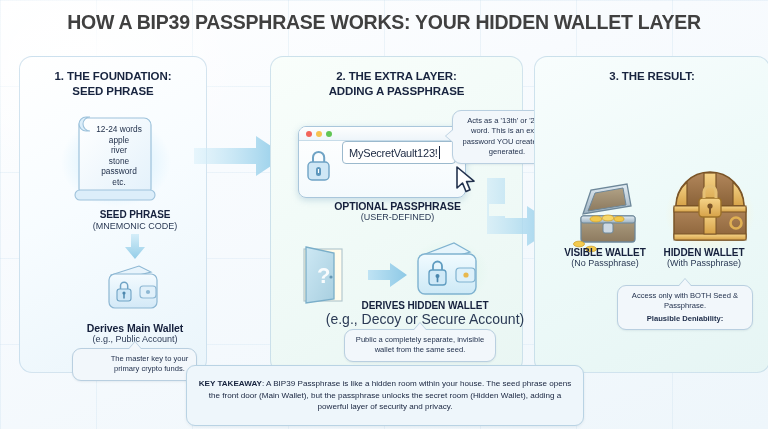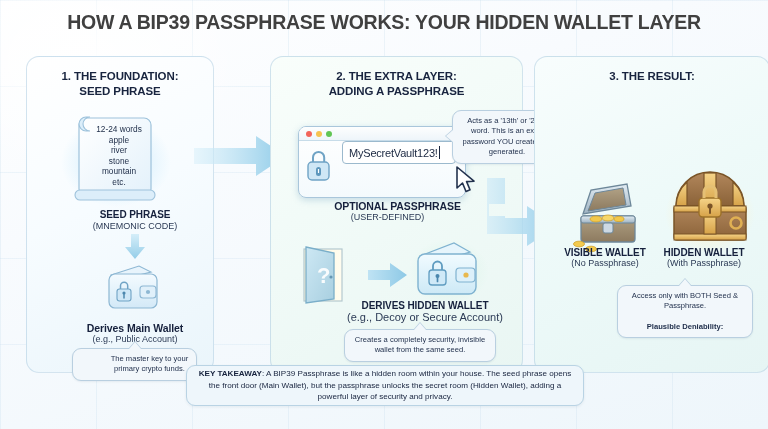--- a/index.html
+++ b/index.html
@@ -29,21 +29,21 @@
     font-size:19.5px; font-weight:bold; letter-spacing:-0.25px;
     color:#404040;
   }
 
   
   .panel {
     position:absolute; top:56px; height:317px;
     border-radius:13px;
     border:1px solid rgba(176,205,226,0.55);
   }
-  #panel1 { left:26px;  width:188px;
+  #panel1 { left:19px;  width:188px;
     background:linear-gradient(155deg,#ffffff 0%,#f7fcff 45%,#eaf5fb 100%); }
   #panel2 { left:270px; width:253px;
     background:linear-gradient(155deg,#f9fefb 0%,#f2fbf8 40%,#e9f6f3 100%); }
   #panel3 { left:534px; width:236px;
     background:linear-gradient(155deg,#f8fdfd 0%,#eefaf9 45%,#e6f5f4 100%);padding-left:36px; }
 
   .panel-title {
     position:absolute; left:0; right:0; top:12px;
     text-align:center; font-size:11.5px; font-weight:bold;
     line-height:14.5px; color:#18243f; letter-spacing:-0.1px;
@@ -92,21 +92,21 @@
   .tail-left:before {
     left:-8px; top:48%; margin-top:-7px;
     border-top:7px solid transparent; border-bottom:7px solid transparent;
     border-right:8px solid #b9cfe0;
   }
 
   
   #takeaway {
     position:absolute; left:186px; top:365px; width:398px;
     background:#eef6fb; border:1px solid #b9d3e4; border-radius:9px;
-    padding:2px 10px;
+    padding:12px 10px;
     text-align:center; font-size:8.1px; line-height:11.6px; color:#17233e;
     box-shadow:0 1px 3px rgba(30,60,90,0.08);
   }
   #takeaway b { font-weight:bold; }
 
   
   #browser {
     position:absolute; left:298px; top:126px; width:168px; height:72px;
     background:linear-gradient(#ffffff,#f4fafd);
     border:1px solid #a9c6db; border-radius:8px;
@@ -166,21 +166,21 @@
   <rect x="21" y="8" width="72" height="78" rx="7" fill="url(#gScroll)" stroke="#9dc2db" stroke-width="1.2"></rect>
   <path d="M21 14 a7 7 0 0 1 7-7 h4 a7 7 0 0 0 -7 7 v0 a7 7 0 0 0 7 7 h-4 a7 7 0 0 1 -7 -7z" fill="#dceefa" stroke="#9dc2db" stroke-width="1.1"></path>
   <rect x="17" y="80" width="80" height="10" rx="5" fill="#dceefa" stroke="#9dc2db" stroke-width="1.1"></rect>
 </svg>
 <div id="scroll-text" style="position:absolute; left:79px; top:124px; width:80px; text-align:center;
      font-size:8.3px; line-height:10.6px; color:#1c2b46;">
   <div>12-24 words</div>
   <div>apple</div>
   <div>river</div>
   <div>stone</div>
-  <div>mountain</div>
+  <div>password</div>
   <div>etc.</div>
 </div>
 
 <div class="lbl-main" style="left:39px; top:209px; width:192px;">SEED PHRASE</div>
 <div class="lbl-sub" style="left:39px; top:221px; width:192px;">(MNEMONIC CODE)</div>
 
 <svg class="svgwrap" style="left:123px; top:234px;" width="24" height="26">
   <defs>
     <linearGradient id="gDn" x1="0" y1="0" x2="0" y2="1">
       <stop offset="0%" stop-color="#d5eef9"></stop>
@@ -251,21 +251,21 @@
   </div>
 </div>
 
 <svg id="cursor-arrow" width="24" height="30">
   <path d="M2 1 L2 22 L7.5 17 L11 25.5 L15 23.8 L11.6 15.6 L19 15.2 z" fill="#ffffff" stroke="#23324e" stroke-width="1.6" stroke-linejoin="round"></path>
 </svg>
 
 <div class="bubble tail-left" style="left:452px; top:110px; width:110px;">Acts as a '13th' or '25th' word. This is an extra password YOU create, not generated.</div>
 
 <div class="lbl-main" style="left:285px; top:200px; width:225px; font-size:10.5px;">OPTIONAL PASSPHRASE</div>
-<div class="lbl-sub" style="left:275px; top:212px; width:225px;">(USER-DEFINED)</div>
+<div class="lbl-sub" style="left:285px; top:212px; width:225px;">(USER-DEFINED)</div>
 
 <svg class="svgwrap" style="left:290px; top:243px;" width="74" height="66">
   <defs>
     <linearGradient id="gDoor" x1="0" y1="0" x2="1" y2="0">
       <stop offset="0%" stop-color="#fdf6d8"></stop>
         <stop offset="100%" stop-color="#fffdf0"></stop>
     </linearGradient>
     <linearGradient id="gDoorPanel" x1="0" y1="0" x2="1" y2="1">
       <stop offset="0%" stop-color="#cde8f4"></stop>
         <stop offset="100%" stop-color="#a8cfe0"></stop>
@@ -303,23 +303,23 @@
   <rect x="10" y="18" width="58" height="40" rx="7" fill="url(#gWal2)" stroke="#7fb2d0" stroke-width="1.4"></rect>
   <rect x="48" y="32" width="19" height="14" rx="3.5" fill="#dcf0fa" stroke="#7fb2d0" stroke-width="1.2"></rect>
   <circle cx="58" cy="39" r="2.6" fill="#e8b84d"></circle>
   <rect x="21" y="34" width="17" height="15" rx="3" fill="#cfe9f7" stroke="#5f9cc0" stroke-width="1.3"></rect>
   <path d="M25 34 v-4 a4.5 4.5 0 0 1 9 0 V34" fill="none" stroke="#5f9cc0" stroke-width="1.8"></path>
   <circle cx="29.5" cy="40" r="2" fill="#4a87ae"></circle>
   <path d="M29.5 41.5 v4" stroke="#4a87ae" stroke-width="1.7" stroke-linecap="round"></path>
 </svg>
 
 <div class="lbl-main" style="left:330px; top:300px; width:190px; font-size:10px;">DERIVES HIDDEN WALLET</div>
-<div class="lbl-sub" style="left:320px; top:311px; width:210px; font-size:11px;">(e.g., Decoy or Secure Account)</div>
-
-<div class="bubble tail-up" style="left:344px; top:329px; width:152px;">Creates a completely security, invisible wallet from the same seed.</div>
+<div class="lbl-sub" style="left:320px; top:311px; width:210px; font-size:14px;">(e.g., Decoy or Secure Account)</div>
+
+<div class="bubble tail-up" style="left:344px; top:329px; width:152px;">Public a completely separate, invisible wallet from the same seed.</div>
 
 <svg class="flowarrow" style="left:487px; top:168px;" width="74" height="80">
   <defs>
     <linearGradient id="gAr3" x1="0" y1="0" x2="1" y2="0">
       <stop offset="0%" stop-color="#cfeaf7" stop-opacity="0.7"></stop>
       <stop offset="100%" stop-color="#8ecbe8"></stop>
     </linearGradient>
   </defs>
   <path d="M4 10 H18 V36 H2 L2 48 H18 V50 H40 V38 L70 58 L40 78 V66 H0 V10 z" fill="url(#gAr3)" opacity="0.95"></path>
 </svg>
@@ -392,18 +392,18 @@
 </svg>
 
 <div class="lbl-main" style="left:540px; top:247px; width:130px;">VISIBLE WALLET</div>
 <div class="lbl-sub" style="left:540px; top:258px; width:130px;">(No Passphrase)</div>
 
 <div class="lbl-main" style="left:648px; top:247px; width:112px;">HIDDEN WALLET</div>
 <div class="lbl-sub" style="left:648px; top:258px; width:112px;">(With Passphrase)</div>
 
 <div class="bubble tail-up" style="left:617px; top:285px; width:136px;">
   <div>Access only with BOTH Seed &amp; Passphrase.</div>
-  <div style="font-weight:bold; margin-top:10px;">Plausible Deniability:</div>
+  <div style="font-weight:bold; margin-top:2px;">Plausible Deniability:</div>
 </div>
 
 <div id="takeaway">
   <b>KEY TAKEAWAY</b><span>: A BIP39 Passphrase is like a hidden room within your house. The seed phrase opens the front door (Main Wallet), but the passphrase unlocks the secret room (Hidden Wallet), adding a powerful layer of security and privacy.</span>
 </div>
 
 </body></html>

